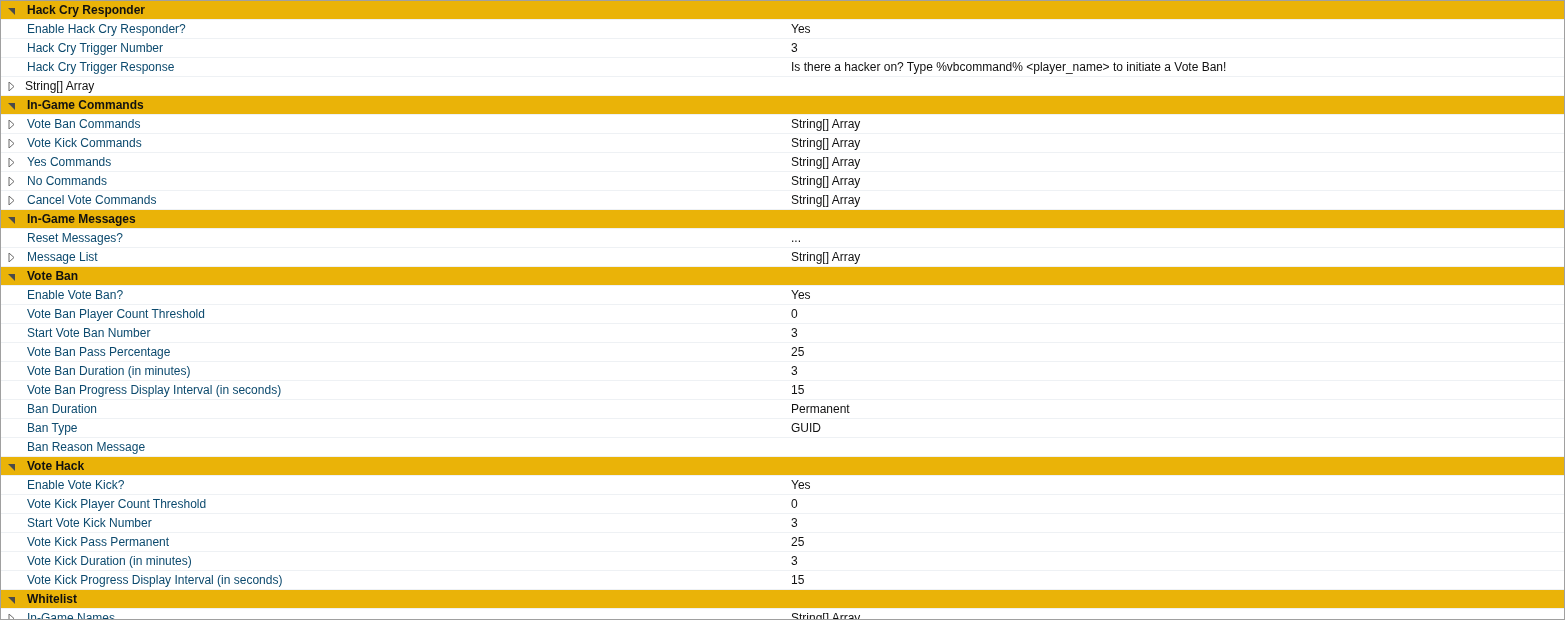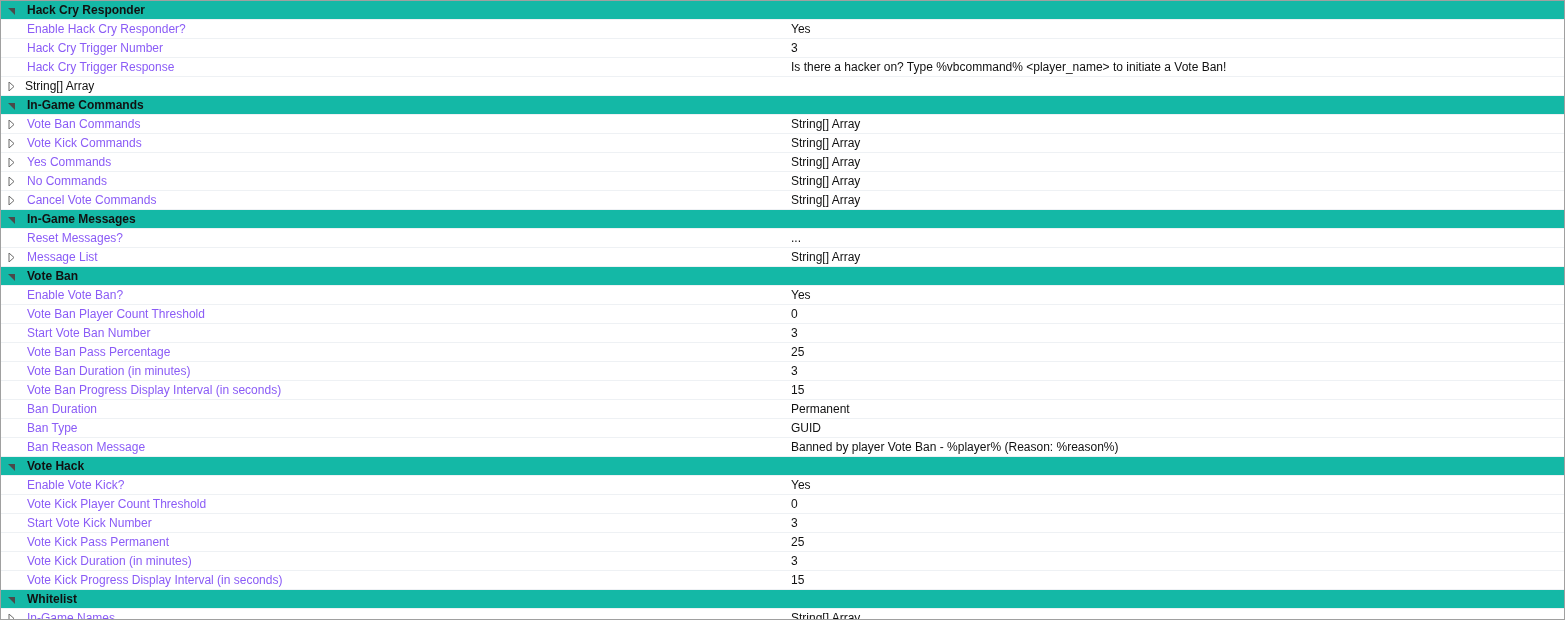--- a/index.html
+++ b/index.html
@@ -1,28 +1,28 @@
 <!DOCTYPE html>
 <html><head>
 <meta charset="utf-8">
 <style>
   html,body{margin:0;padding:0;font-family:"Segoe UI",Tahoma,Arial,sans-serif;font-size:12px;color:#111;background:#fff}
   .grid{border:1px solid #a0a0a0;width:1565px;height:620px;overflow:hidden;box-sizing:border-box}
   .row{display:flex;align-items:center;height:19px;border-bottom:1px solid #eef1f4;box-sizing:border-box}
   .toggle-cell{width:20px;display:flex;align-items:center;justify-content:center;flex:0 0 20px}
   .label-cell{width:766px;flex:0 0 766px;box-sizing:border-box;white-space:nowrap;overflow:hidden;text-overflow:ellipsis}
   .value-cell{flex:1;padding-left:4px;white-space:nowrap;overflow:hidden;text-overflow:ellipsis}
-  .cat{background:#14b8a6;font-weight:600}
+  .cat{background:#eab308;font-weight:600}
   .cat .label-cell{padding-left:6px}
   .prop .label-cell{padding-left:6px}
   .glyph{width:9px;height:9px;display:block}
   .glyph svg{display:block}
   .prop.no-toggle .toggle-cell .glyph{visibility:hidden}
   .prop .value-cell{color:#111}
-  .prop .label-cell{color:#8b5cf6}
+  .prop .label-cell{color:#0c4a6e}
 </style>
 </head>
 <body>
 
 <div class="grid" id="grid">
     <div class="row cat">
       <div class="toggle-cell">
         <span class="glyph">
           <svg width="9" height="9" viewBox="0 0 9 9">
             <path d="M1 2 L8 2 L8 9 Z" fill="#4a4a4a"></path>
@@ -223,21 +223,20 @@
         <span class="glyph"></span>
       </div>
       <div class="label-cell">Ban Type</div>
       <div class="value-cell">GUID</div>
     </div>
     <div class="row prop no-toggle">
       <div class="toggle-cell">
         <span class="glyph"></span>
       </div>
       <div class="label-cell">Ban Reason Message</div>
-      <div class="value-cell">Banned by player Vote Ban - %player% (Reason: %reason%)</div>
     </div>
     <div class="row cat">
       <div class="toggle-cell">
         <span class="glyph">
           <svg width="9" height="9" viewBox="0 0 9 9">
             <path d="M1 2 L8 2 L8 9 Z" fill="#4a4a4a"></path>
           </svg>
         </span>
       </div>
       <div class="label-cell">Vote Hack</div>

